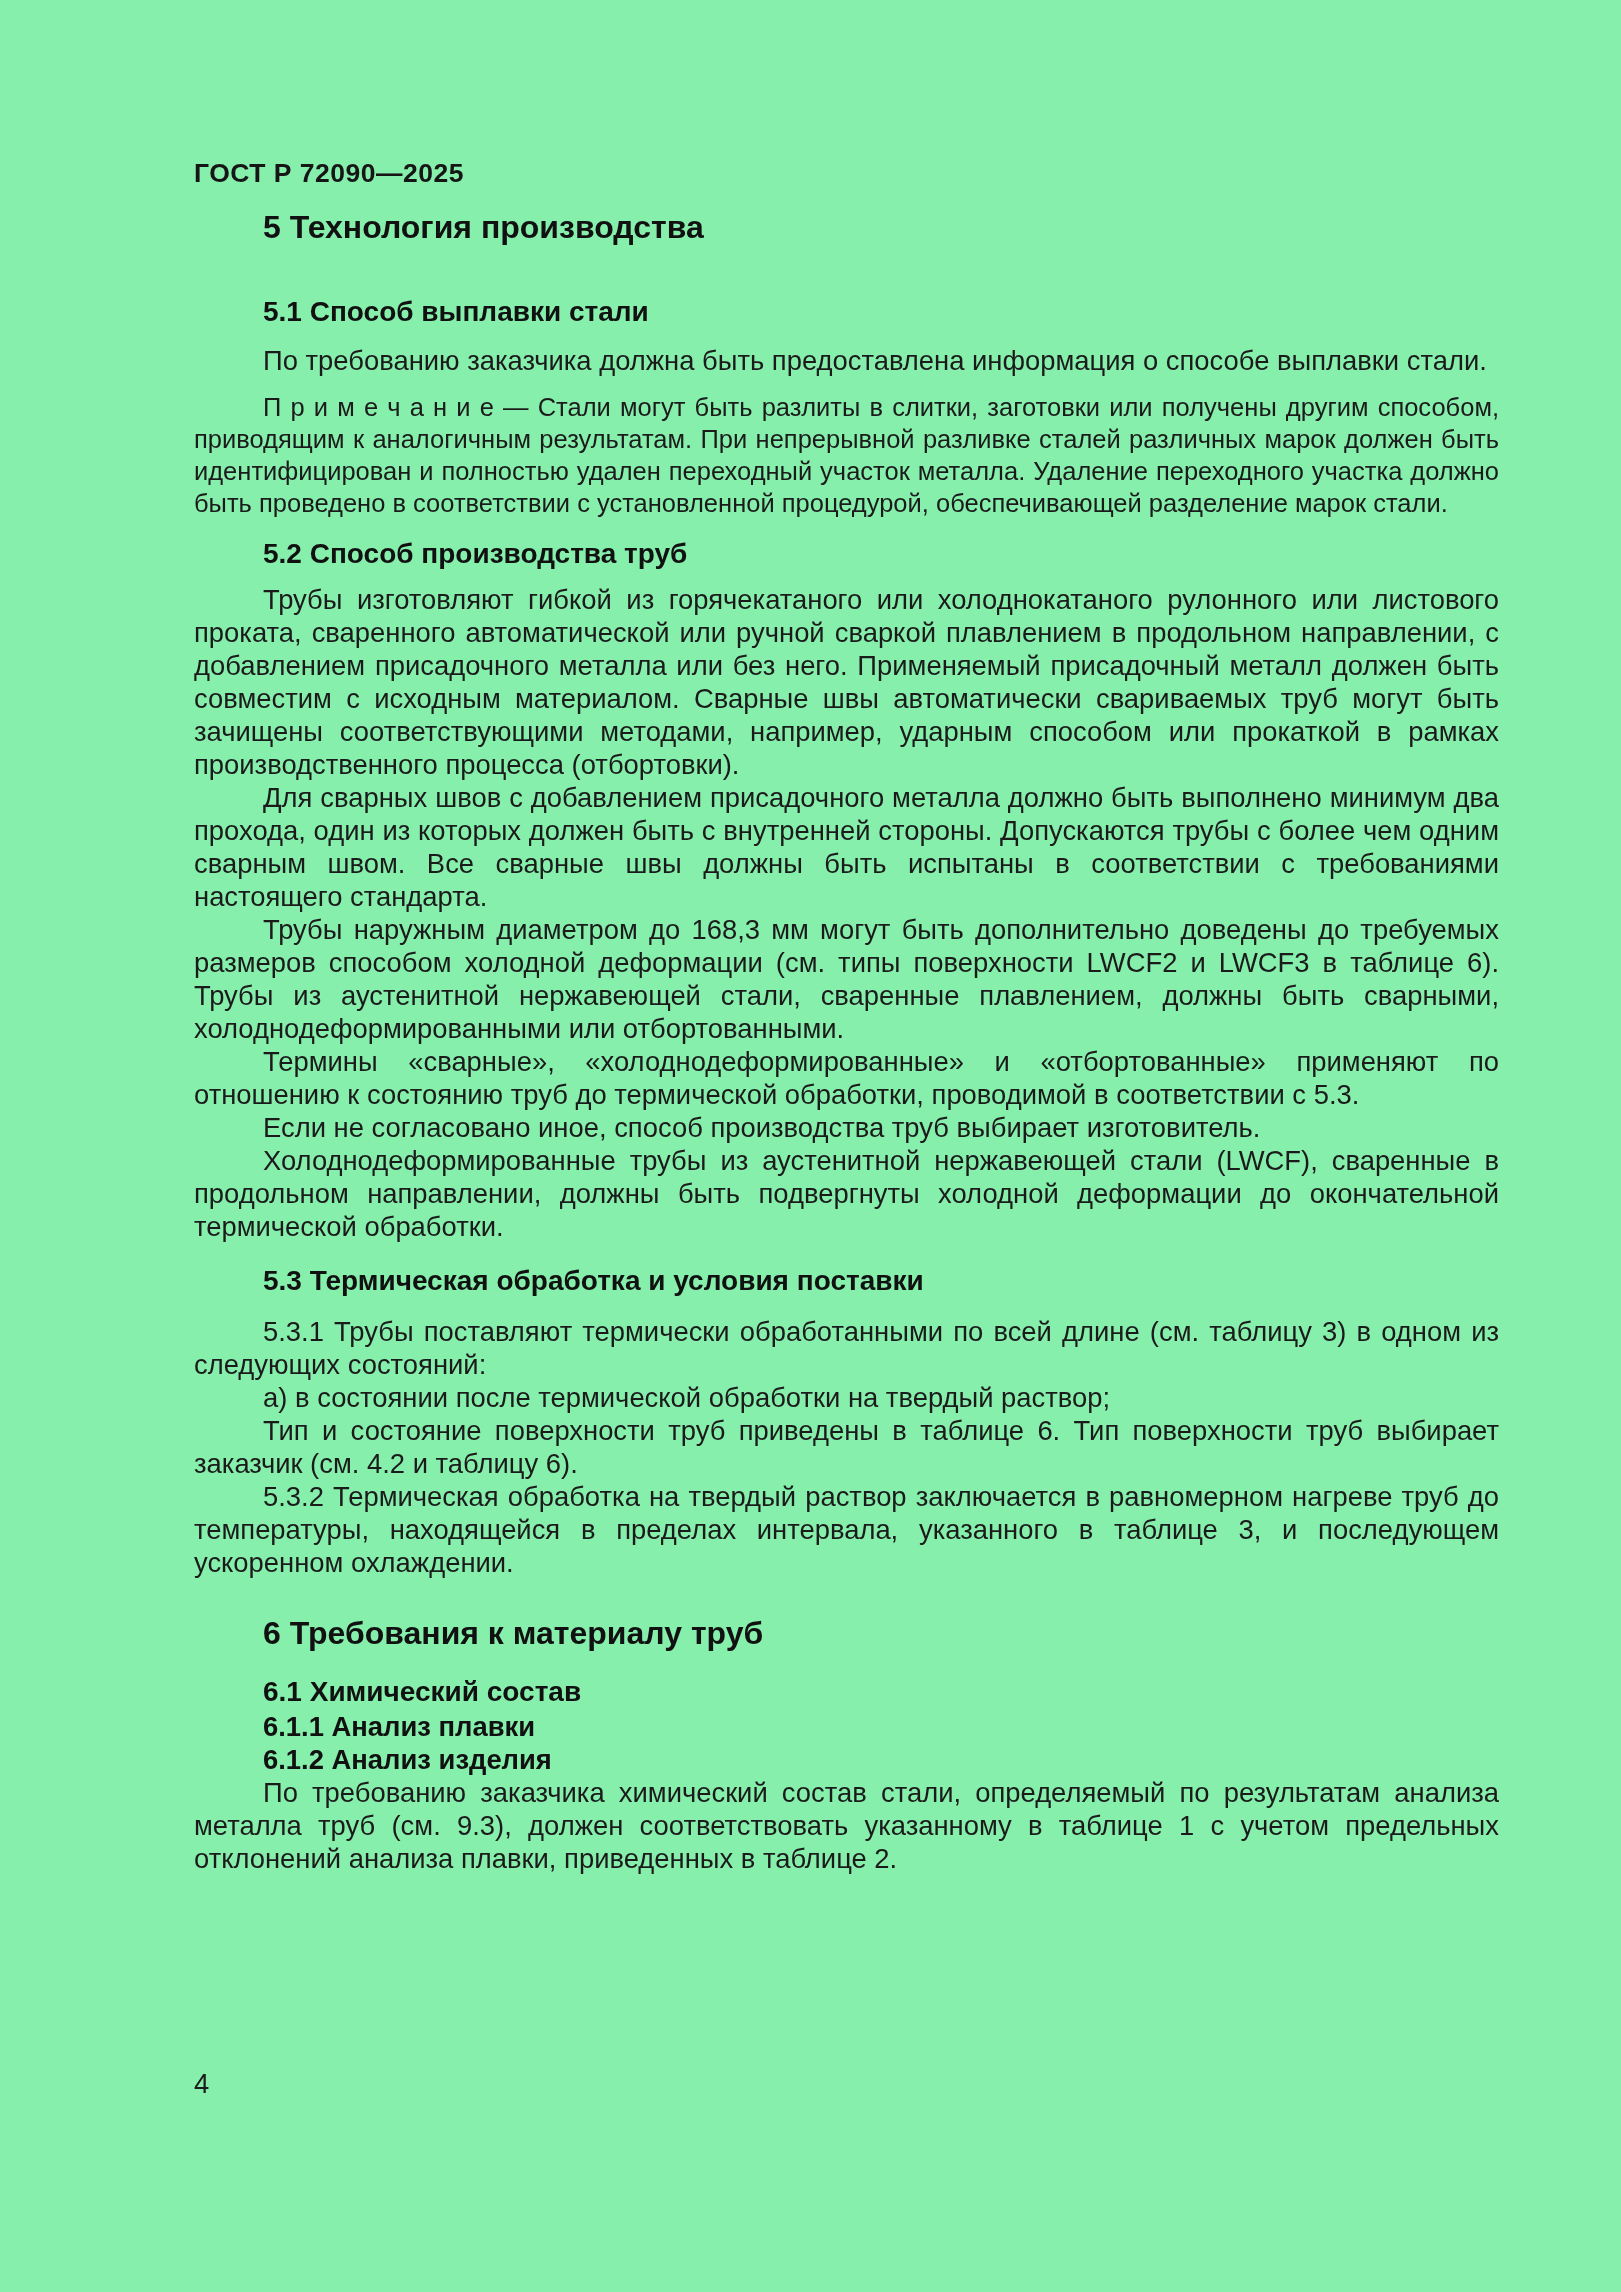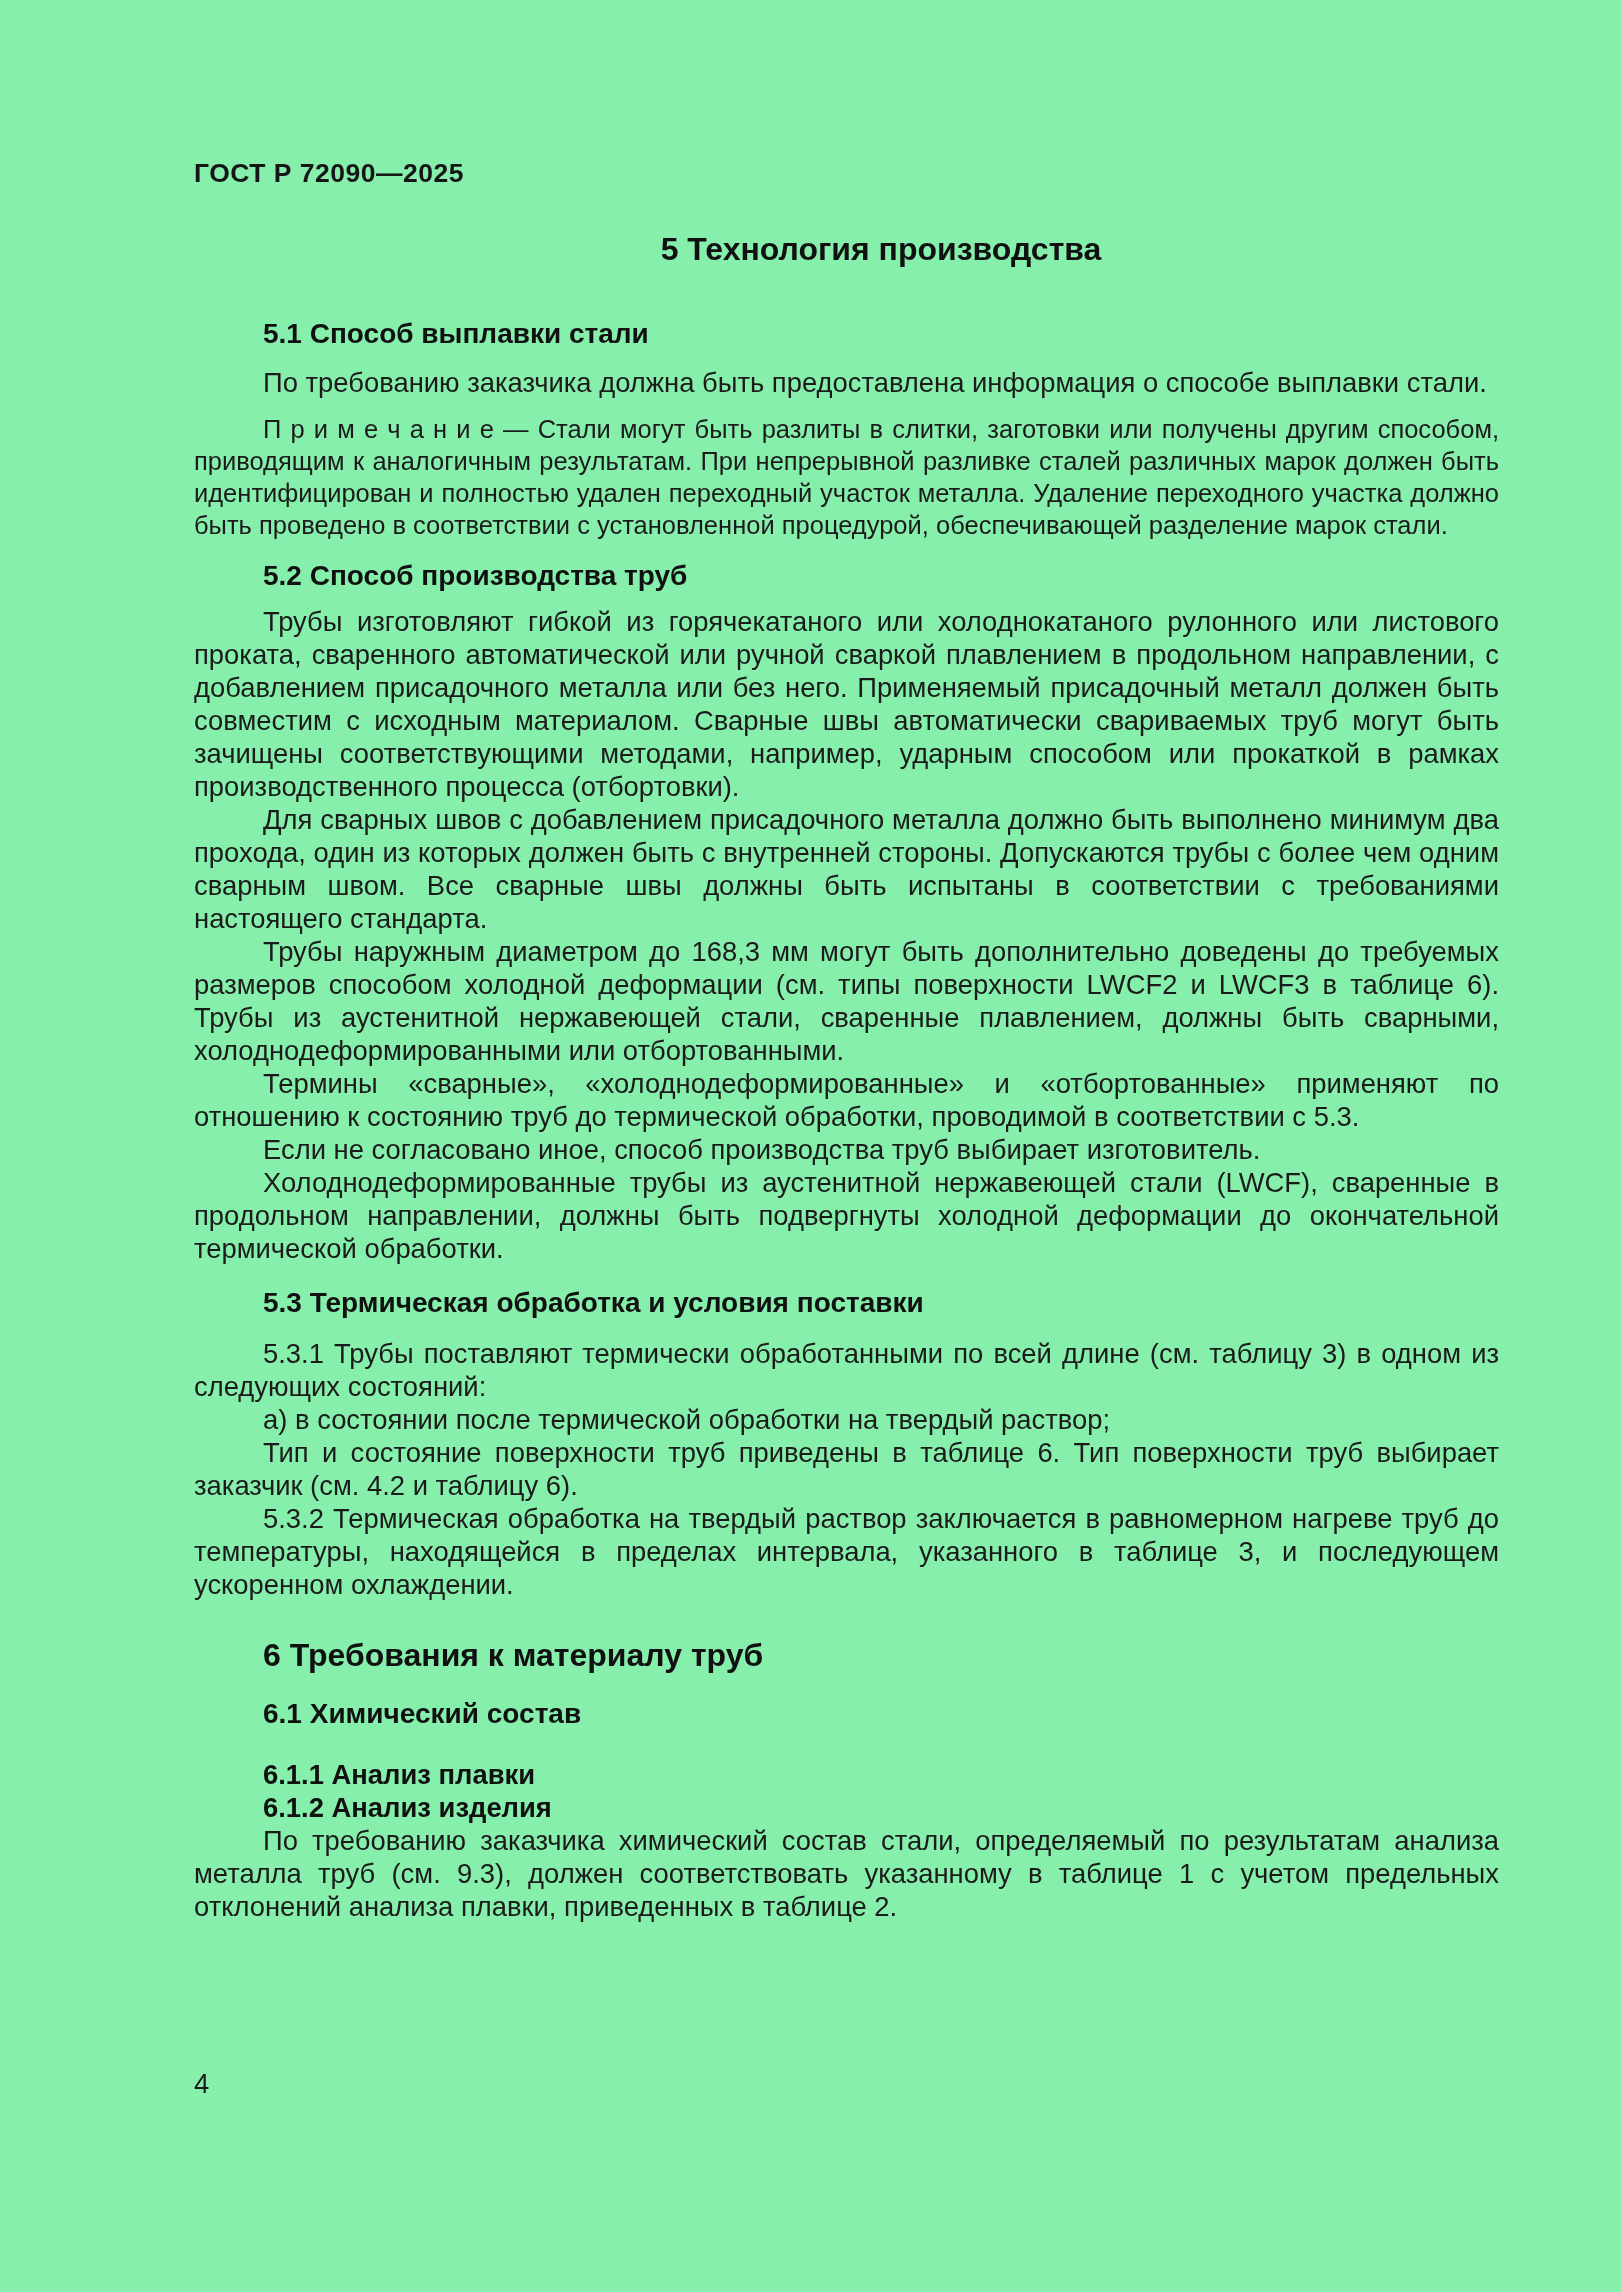--- a/index.html
+++ b/index.html
@@ -24,34 +24,34 @@
     color: #161616;
   }
   .h1 {
     font-size: 32px;
     font-weight: 700;
     line-height: 39px;
     margin: 0;
     text-indent: 69px;
     color: #111111;
   }
-  .h1-5 { margin-top: 41px; text-align: center; }
+  .h1-5 { margin-top: 19px; }
   .h1-6 { margin-top: 35px; }
   .h2 {
     font-size: 28px;
     font-weight: 700;
     line-height: 35px;
     margin: 0;
     text-indent: 69px;
     color: #111111;
   }
   .h2-51 { margin-top: 47px; }
   .h2-52 { margin-top: 17.6px; margin-bottom: 11.8px; }
   .h2-53 { margin-top: 19.6px; margin-bottom: 17.6px; }
-  .h2-61 { margin-top: 20.6px; margin-bottom: 27px; }
+  .h2-61 { margin-top: 20.6px; margin-bottom: 1px; }
   .p {
     font-size: 27.4px;
     line-height: 33px;
     margin: 0;
     text-indent: 69px;
     text-align: justify;
   }
   .p-first { margin-top: 15px; }
   .h3 {
     font-size: 27.4px;

